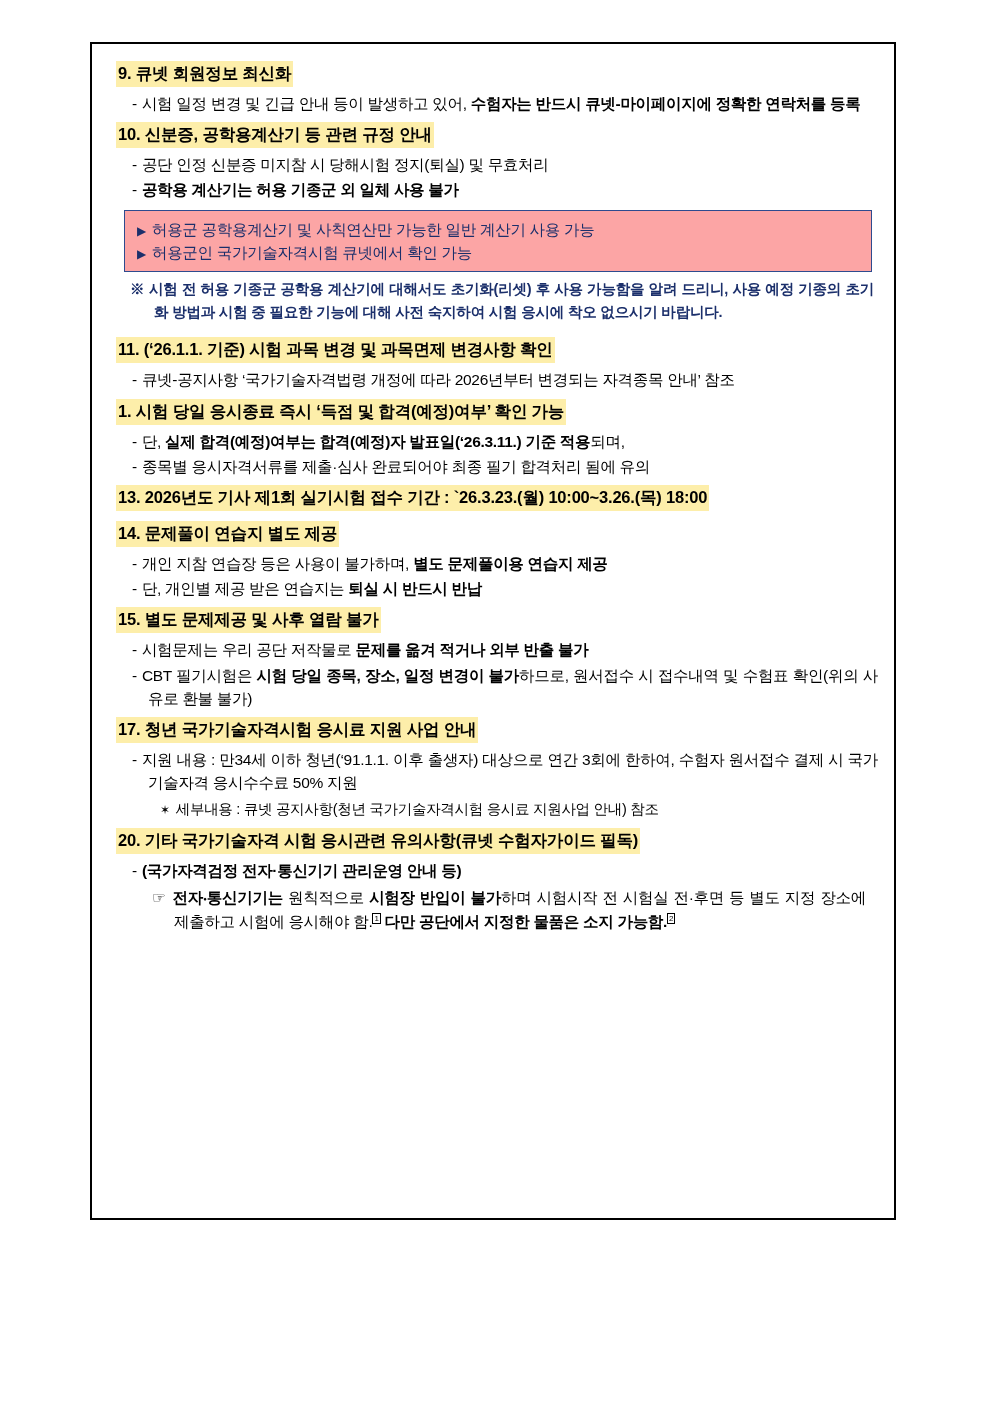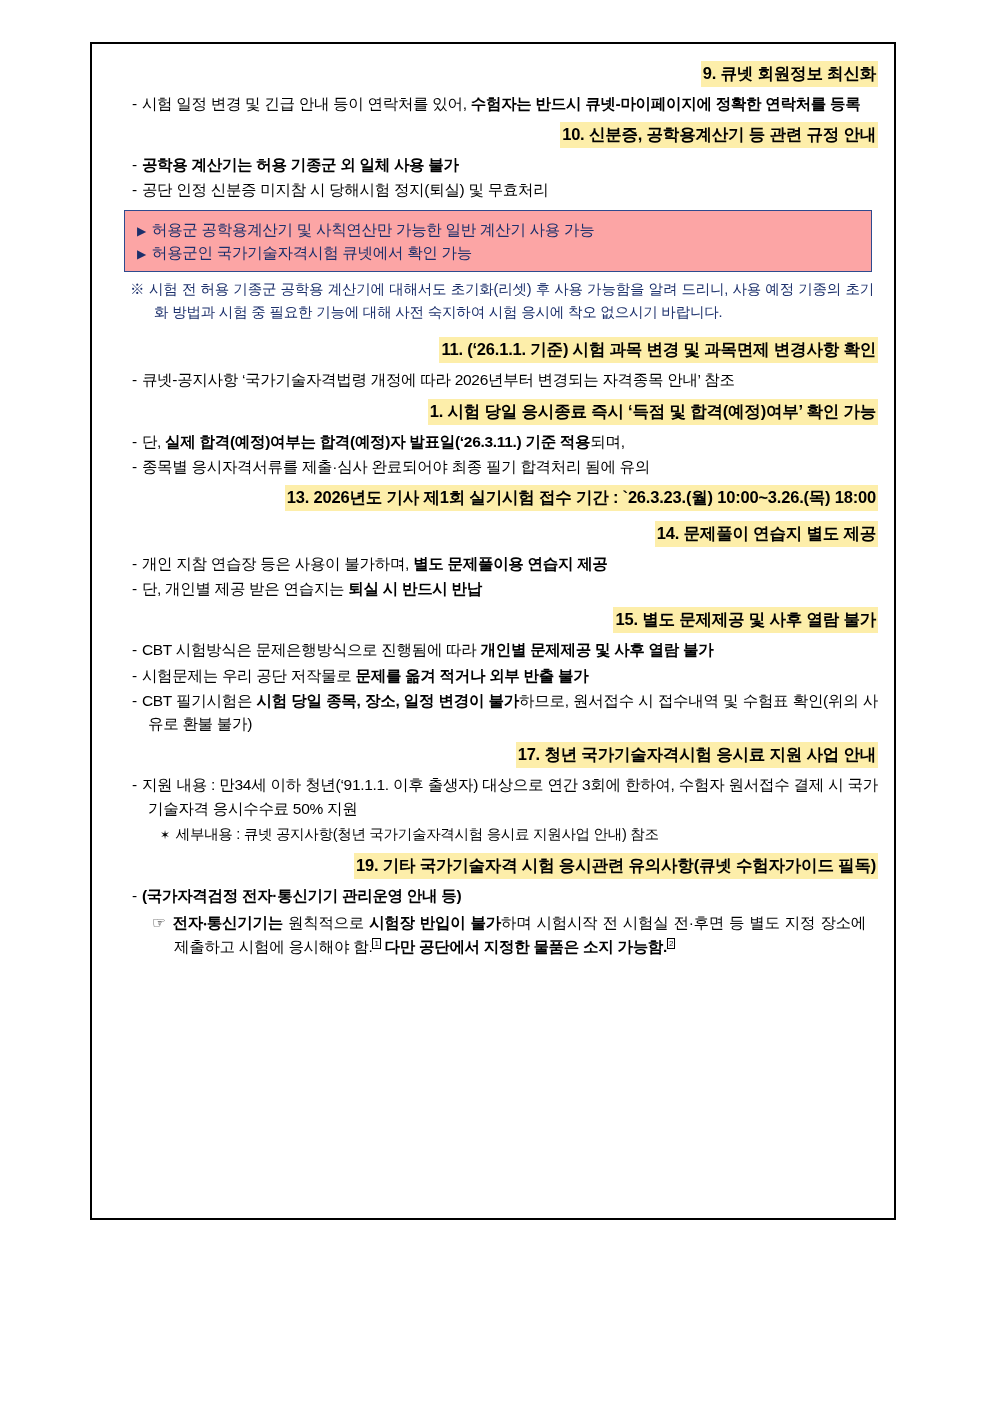--- a/index.html
+++ b/index.html
@@ -35,21 +35,21 @@
   .heading {
     font-size: 16.5px;
     font-weight: bold;
     line-height: 1.45;
     letter-spacing: -0.2px;
     margin: 5px 0 3px 8px;
     display: inline-block;
     background: #fdeeaa;
     padding: 1px 2px;
   }
-  .heading-wrap { line-height: 1; text-align: right; }
+  .heading-wrap { line-height: 1; }
   .bullet {
     font-size: 15.5px;
     line-height: 1.5;
     letter-spacing: -0.3px;
     margin: 2px 0 2px 24px;
     padding-left: 16px;
     text-indent: -16px;
   }
   .bullet .dash { margin-right: 5px; }
   .b { font-weight: bold; }
@@ -70,20 +70,21 @@
   .note-line .tri { color: #1b2f6b; margin-right: 6px; font-size: 12px; }
   .star-note {
     font-size: 14.5px;
     line-height: 1.6;
     letter-spacing: -0.2px;
     color: #1b2f6b;
     margin: 6px 4px 8px 22px;
     padding-left: 24px;
     text-indent: -24px;
     text-align: justify;
+    font-weight: bold;
   }
   .sub-bullet {
     font-size: 14.5px;
     line-height: 1.55;
     letter-spacing: -0.3px;
     margin: 3px 0 3px 52px;
     padding-left: 16px;
     text-indent: -16px;
   }
   .sub-bullet .star { margin-right: 6px; font-size: 12px; }
@@ -107,31 +108,31 @@
 </style>
 </head>
 <body>
 
 <div class="page">
   <div class="doc-frame">
 
     <div class="sec">
       <div class="heading-wrap"><span class="heading">9. 큐넷 회원정보 최신화</span></div>
       <div class="bullet just">
-        <span class="dash">-</span><span>시험 일정 변경 및 긴급 안내 등이 연락처를 있어, </span><span class="b">수험자는 반드시 큐넷-마이페이지에 정확한 연락처를 등록</span>
+        <span class="dash">-</span><span>시험 일정 변경 및 긴급 안내 등이 발생하고 있어, </span><span class="b">수험자는 반드시 큐넷-마이페이지에 정확한 연락처를 등록</span>
       </div>
     </div>
 
     <div class="sec">
       <div class="heading-wrap"><span class="heading">10. 신분증, 공학용계산기 등 관련 규정 안내</span></div>
       <div class="bullet">
+        <span class="dash">-</span><span>공단 인정 신분증 미지참 시 당해시험 정지(퇴실) 및 무효처리</span>
+      </div>
+      <div class="bullet">
         <span class="dash">-</span><span class="b">공학용 계산기는 허용 기종군 외 일체 사용 불가</span>
-      </div>
-      <div class="bullet">
-        <span class="dash">-</span><span>공단 인정 신분증 미지참 시 당해시험 정지(퇴실) 및 무효처리</span>
       </div>
       <div class="note-box">
         <div class="note-line">
           <span class="tri">▶</span><span>허용군 공학용계산기 및 사칙연산만 가능한 일반 계산기 사용 가능</span>
         </div>
         <div class="note-line">
           <span class="tri">▶</span><span>허용군인 국가기술자격시험 큐넷에서 확인 가능</span>
         </div>
       </div>
       <div class="star-note">※ 시험 전 허용 기종군 공학용 계산기에 대해서도 초기화(리셋) 후 사용 가능함을 알려 드리니, 사용 예정 기종의 초기화 방법과 시험 중 필요한 기능에 대해 사전 숙지하여 시험 응시에 착오 없으시기 바랍니다.</div>
@@ -164,23 +165,20 @@
         <span class="dash">-</span><span>개인 지참 연습장 등은 사용이 불가하며, </span><span class="b">별도 문제풀이용 연습지 제공</span>
       </div>
       <div class="bullet">
         <span class="dash">-</span><span>단, 개인별 제공 받은 연습지는 </span><span class="b">퇴실 시 반드시 반납</span>
       </div>
     </div>
 
     <div class="sec">
       <div class="heading-wrap"><span class="heading">15. 별도 문제제공 및 사후 열람 불가</span></div>
       <div class="bullet">
-        <span class="dash">-</span><span>CBT 시험방식은 문제은행방식으로 진행됨에 따라 </span><span class="b">개인별 문제제공 및 사후 열람 불가</span>
-      </div>
-      <div class="bullet">
         <span class="dash">-</span><span>시험문제는 우리 공단 저작물로 </span><span class="b">문제를 옮겨 적거나 외부 반출 불가</span>
       </div>
     </div>
 
     <div class="sec">
       <div class="bullet just">
         <span class="dash">-</span><span>CBT 필기시험은 </span><span class="b">시험 당일 종목, 장소, 일정 변경이 불가</span><span>하므로, 원서접수 시 접수내역 및 수험표 확인(위의 사유로 환불 불가)</span>
       </div>
     </div>
 
@@ -188,21 +186,21 @@
       <div class="heading-wrap"><span class="heading">17. 청년 국가기술자격시험 응시료 지원 사업 안내</span></div>
       <div class="bullet just">
         <span class="dash">-</span><span>지원 내용 : 만34세 이하 청년(‘91.1.1. 이후 출생자) 대상으로 연간 3회에 한하여, 수험자 원서접수 결제 시 국가기술자격 응시수수료 50% 지원</span>
       </div>
       <div class="sub-bullet">
         <span class="star">✶</span><span>세부내용 : 큐넷 공지사항(청년 국가기술자격시험 응시료 지원사업 안내) 참조</span>
       </div>
     </div>
 
     <div class="sec">
-      <div class="heading-wrap"><span class="heading">19. 기타 국가기술자격 시험 응시관련 유의사항(큐넷 수험자가이드 필독)</span></div>
+      <div class="heading-wrap"><span class="heading">20. 기타 국가기술자격 시험 응시관련 유의사항(큐넷 수험자가이드 필독)</span></div>
       <div class="bullet">
         <span class="dash">-</span><span class="b">(국가자격검정 전자·통신기기 관리운영 안내 등)</span>
       </div>
       <div class="hand-bullet just">
         <span class="hand">☞</span><span class="b">전자‧통신기기는</span><span> 원칙적으로 </span><span class="b">시험장 반입이 불가</span><span>하며 시험시작 전 시험실 전·후면 등 별도 지정 장소에 제출하고 시험에 응시해야 함.</span><span class="boxnum">1</span><span class="b"> 다만 공단에서 지정한 물품은 소지 가능함.</span><span class="boxnum">2</span>
       </div>
     </div>
 
   </div>
 </div>

